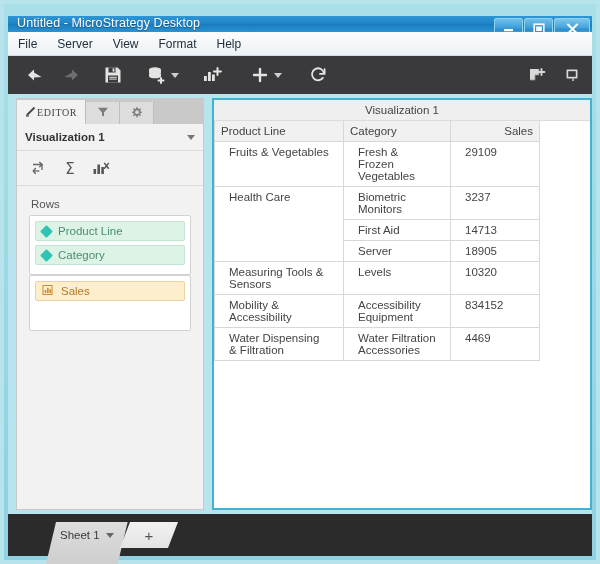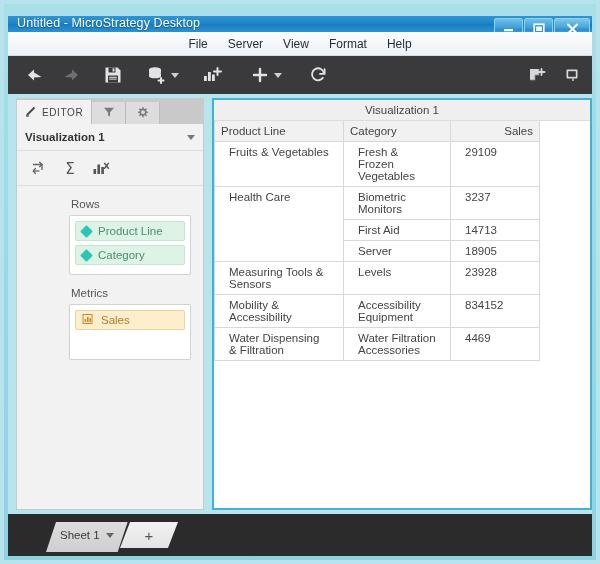--- a/index.html
+++ b/index.html
@@ -39,21 +39,20 @@
     width:34px;
   }
   .wbtn svg{display:block;}
   
   .menubar{
     position:absolute;left:4px;top:28px;right:4px;height:24px;
     background:linear-gradient(180deg,#fbfcfd 0%,#eef1f5 100%);
     border-bottom:1px solid #d4dce4;
     display:flex;align-items:center;padding-left:0;gap:0px;
     box-sizing:border-box;
-    justify-content:center;
   }
   .menu-item{
     font-size:12px;color:#21303c;padding:3px 10px;cursor:default;
     white-space:nowrap;
   }
   
   .toolbar{
     position:absolute;left:4px;top:52px;right:4px;height:38px;
     background:#3a3a3c;
     display:flex;align-items:center;padding-left:12px;
@@ -79,41 +78,41 @@
   .editor-panel{
     position:absolute;left:8px;top:4px;width:188px;bottom:4px;
     background:#f2f2f2;border:1px solid #c9c9c9;border-top:none;
     box-sizing:border-box;
     display:flex;flex-direction:column;
   }
   .panel-tabs{
     height:26px;background:#c9c9c9;display:flex;align-items:flex-end;flex:none;
   }
   .ptab{
-    height:22px;display:flex;align-items:center;justify-content:center;gap:5px;
+    height:22px;display:flex;align-items:center;justify-content:center;
     background:#ddd;border-right:1px solid #bdbdbd;color:#555;font-size:10px;
-    letter-spacing:.6px;padding:0 8px;box-sizing:border-box;
+    letter-spacing:.6px;padding:0 8px;box-sizing:border-box;font-family:Liberation Serif, serif;
   }
   .ptab.active{background:#f2f2f2;height:24px;color:#444;}
   .ptab.icon-only{width:34px;padding:0;}
   .panel-sub{
     height:26px;flex:none;display:flex;align-items:center;justify-content:space-between;
     padding:0 8px;border-bottom:1px solid #dcdcdc;background:#f2f2f2;
   }
   .panel-sub-title{font-size:11.5px;font-weight:bold;color:#333;}
   .caret-dn{
     width:0;height:0;border-left:4px solid transparent;border-right:4px solid transparent;
     border-top:5px solid #777;
   }
   .panel-icons{
     height:34px;flex:none;display:flex;align-items:center;gap:14px;padding-left:14px;
     border-bottom:1px solid #dcdcdc;background:#f2f2f2;
   }
   .pic{color:#666;display:flex;align-items:center;}
-  .zone{padding:0 12px;margin-left:40px;}
+  .zone{padding:0 12px;}
   .zone-label{font-size:11.5px;color:#555;margin:12px 0 5px 2px;}
   .zone-box{
     background:#ffffff;border:1px solid #d2d2d2;border-radius:2px;
     padding:5px 5px 5px 5px;min-height:56px;box-sizing:border-box;
   }
   .pill{
     display:flex;align-items:center;gap:7px;height:20px;
     border-radius:2px;padding:0 6px;margin-bottom:4px;font-size:11.5px;
     box-sizing:border-box;
   }
@@ -154,21 +153,21 @@
   .col-sales{width:60px;}
   
   .bottombar{
     position:absolute;left:4px;right:4px;bottom:4px;height:42px;
     background:#2b2b2b;
   }
   .sheet-tab{
     position:absolute;left:38px;top:8px;height:26px;
     background:linear-gradient(180deg,#dddddd 0%,#cfcfcf 100%);
     display:flex;align-items:center;gap:6px;
-    padding:0 14px 4px 14px;font-size:11.5px;color:#3a3a3a;
+    padding:0 14px 16px 14px;font-size:11.5px;color:#3a3a3a;
     clip-path:polygon(10px 0,100% 0,calc(100% - 10px) 100%,0 100%);
   }
   .sheet-caret{
     width:0;height:0;border-left:4px solid transparent;border-right:4px solid transparent;
     border-top:5px solid #666;
   }
   .sheet-add{
     position:absolute;left:112px;top:8px;height:26px;width:58px;
     background:linear-gradient(180deg,#f2f2f2 0%,#e4e4e4 100%);
     display:flex;align-items:center;justify-content:center;
@@ -360,21 +359,20 @@
           </div>
           <div class="pill attr">
             <span class="diamond"></span>
             <span>Category</span>
           </div>
         </div>
       </div>
 
 
       <div class="zone">
-        <div class="zone-label">Metrics</div>
         <div class="zone-box">
           <div class="pill metric">
             <span>
               <svg width="12" height="12" viewBox="0 0 12 12">
                 <rect x="1" y="1.5" width="9" height="9" fill="none" stroke="#cf8a2e" stroke-width="1"></rect>
                 <rect x="2.6" y="6" width="1.6" height="3" fill="#cf8a2e"></rect>
                 <rect x="5" y="3.8" width="1.6" height="5.2" fill="#cf8a2e"></rect>
                 <rect x="7.4" y="5.2" width="1.6" height="3.8" fill="#cf8a2e"></rect>
               </svg>
             </span>
@@ -411,21 +409,21 @@
               <td class="col-cat">First Aid</td>
               <td class="col-sales num">14713</td>
             </tr>
             <tr>
               <td class="col-cat">Server</td>
               <td class="col-sales num">18905</td>
             </tr>
             <tr>
               <td class="col-pl">Measuring Tools &amp; Sensors</td>
               <td class="col-cat">Levels</td>
-              <td class="col-sales num">23928</td>
+              <td class="col-sales num">10320</td>
             </tr>
             <tr>
               <td class="col-pl">Mobility &amp; Accessibility</td>
               <td class="col-cat">Accessibility Equipment</td>
               <td class="col-sales num">834152</td>
             </tr>
             <tr>
               <td class="col-pl">Water Dispensing &amp; Filtration</td>
               <td class="col-cat">Water Filtration Accessories</td>
               <td class="col-sales num">4469</td>

